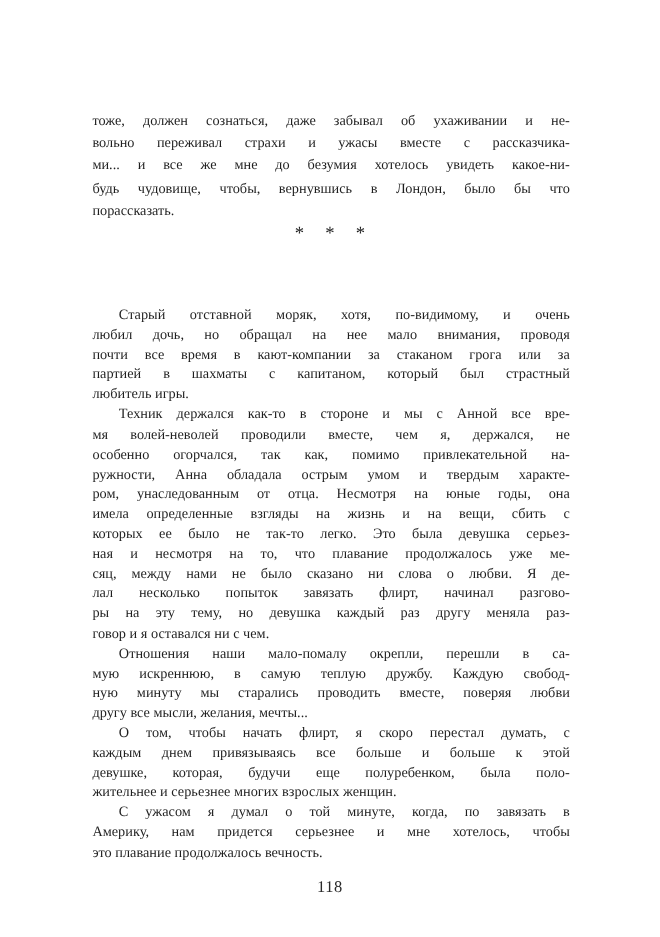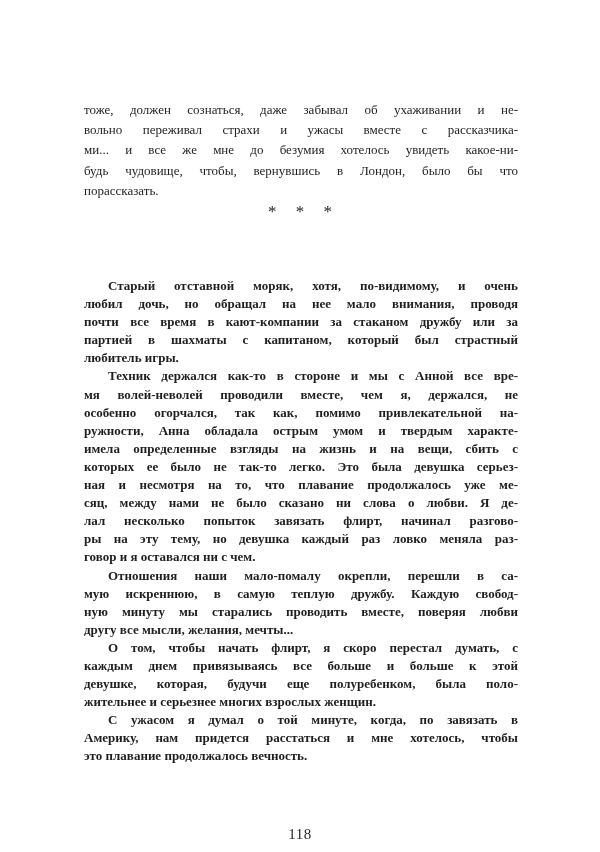--- a/index.html
+++ b/index.html
@@ -23,21 +23,20 @@
     font-size: 13px;
     margin-top: 21px;
   }
   .opening {
     top: 79px;
     line-height: 20.2px;
   }
   .body-text {
     top: 256px;
     line-height: 18.1px;
-    font-weight: bold;
   }
   .line {
     text-align: justify;
     text-align-last: justify;
     -moz-text-align-last: justify;
     white-space: normal;
   }
   .line.last {
     text-align-last: left;
     -moz-text-align-last: left;
@@ -51,21 +50,21 @@
     left: 0;
     width: 100%;
     text-align: center;
     font-size: 17px;
     line-height: 17px;
     word-spacing: 15px;
     color: #1f1f1f;
   }
   .page-number {
     position: absolute;
-    top: 827px;
+    top: 800px;
     left: 0;
     width: 100%;
     text-align: center;
     font-size: 15px;
     line-height: 15px;
     letter-spacing: 0.5px;
     color: #2a2a2a;
   }
 </style>
 </head>
@@ -81,50 +80,51 @@
         <div class="line last">порассказать.</div>
       </div>
     </div>
 
   <div class="separator">* * *</div>
 
   <div class="text-col body-text">
       <div class="para">
         <div class="line indent">Старый отставной моряк, хотя, по-видимому, и очень</div>
         <div class="line">любил дочь, но обращал на нее мало внимания, проводя</div>
-        <div class="line">почти все время в кают-компании за стаканом дружбу или за</div>
+        <div class="line">почти все время в кают-компании за стаканом грога или за</div>
         <div class="line">партией в шахматы с капитаном, который был страстный</div>
         <div class="line last">любитель игры.</div>
       </div>
       <div class="para">
         <div class="line indent">Техник держался как-то в стороне и мы с Анной все вре-</div>
         <div class="line">мя волей-неволей проводили вместе, чем я, держался, не</div>
         <div class="line">особенно огорчался, так как, помимо привлекательной на-</div>
         <div class="line">ружности, Анна обладала острым умом и твердым характе-</div>
+        <div class="line">ром, унаследованным от отца. Несмотря на юные годы, она</div>
         <div class="line">имела определенные взгляды на жизнь и на вещи, сбить с</div>
         <div class="line">которых ее было не так-то легко. Это была девушка серьез-</div>
         <div class="line">ная и несмотря на то, что плавание продолжалось уже ме-</div>
         <div class="line">сяц, между нами не было сказано ни слова о любви. Я де-</div>
         <div class="line">лал несколько попыток завязать флирт, начинал разгово-</div>
-        <div class="line">ры на эту тему, но девушка каждый раз ловко меняла раз-</div>
+        <div class="line">ры на эту тему, но девушка каждый раз другу меняла раз-</div>
         <div class="line last">говор и я оставался ни с чем.</div>
       </div>
       <div class="para">
         <div class="line indent">Отношения наши мало-помалу окрепли, перешли в са-</div>
         <div class="line">мую искреннюю, в самую теплую дружбу. Каждую свобод-</div>
         <div class="line">ную минуту мы старались проводить вместе, поверяя любви</div>
         <div class="line last">другу все мысли, желания, мечты...</div>
       </div>
       <div class="para">
         <div class="line indent">О том, чтобы начать флирт, я скоро перестал думать, с</div>
         <div class="line">каждым днем привязываясь все больше и больше к этой</div>
         <div class="line">девушке, которая, будучи еще полуребенком, была поло-</div>
         <div class="line last">жительнее и серьезнее многих взрослых женщин.</div>
       </div>
       <div class="para">
         <div class="line indent">С ужасом я думал о той минуте, когда, по завязать в</div>
-        <div class="line">Америку, нам придется расстаться и мне хотелось, чтобы</div>
+        <div class="line">Америку, нам придется серьезнее и мне хотелось, чтобы</div>
         <div class="line last">это плавание продолжалось вечность.</div>
       </div>
     </div>
 
   <div class="page-number">118</div>
 </div>
 
 </body></html>

